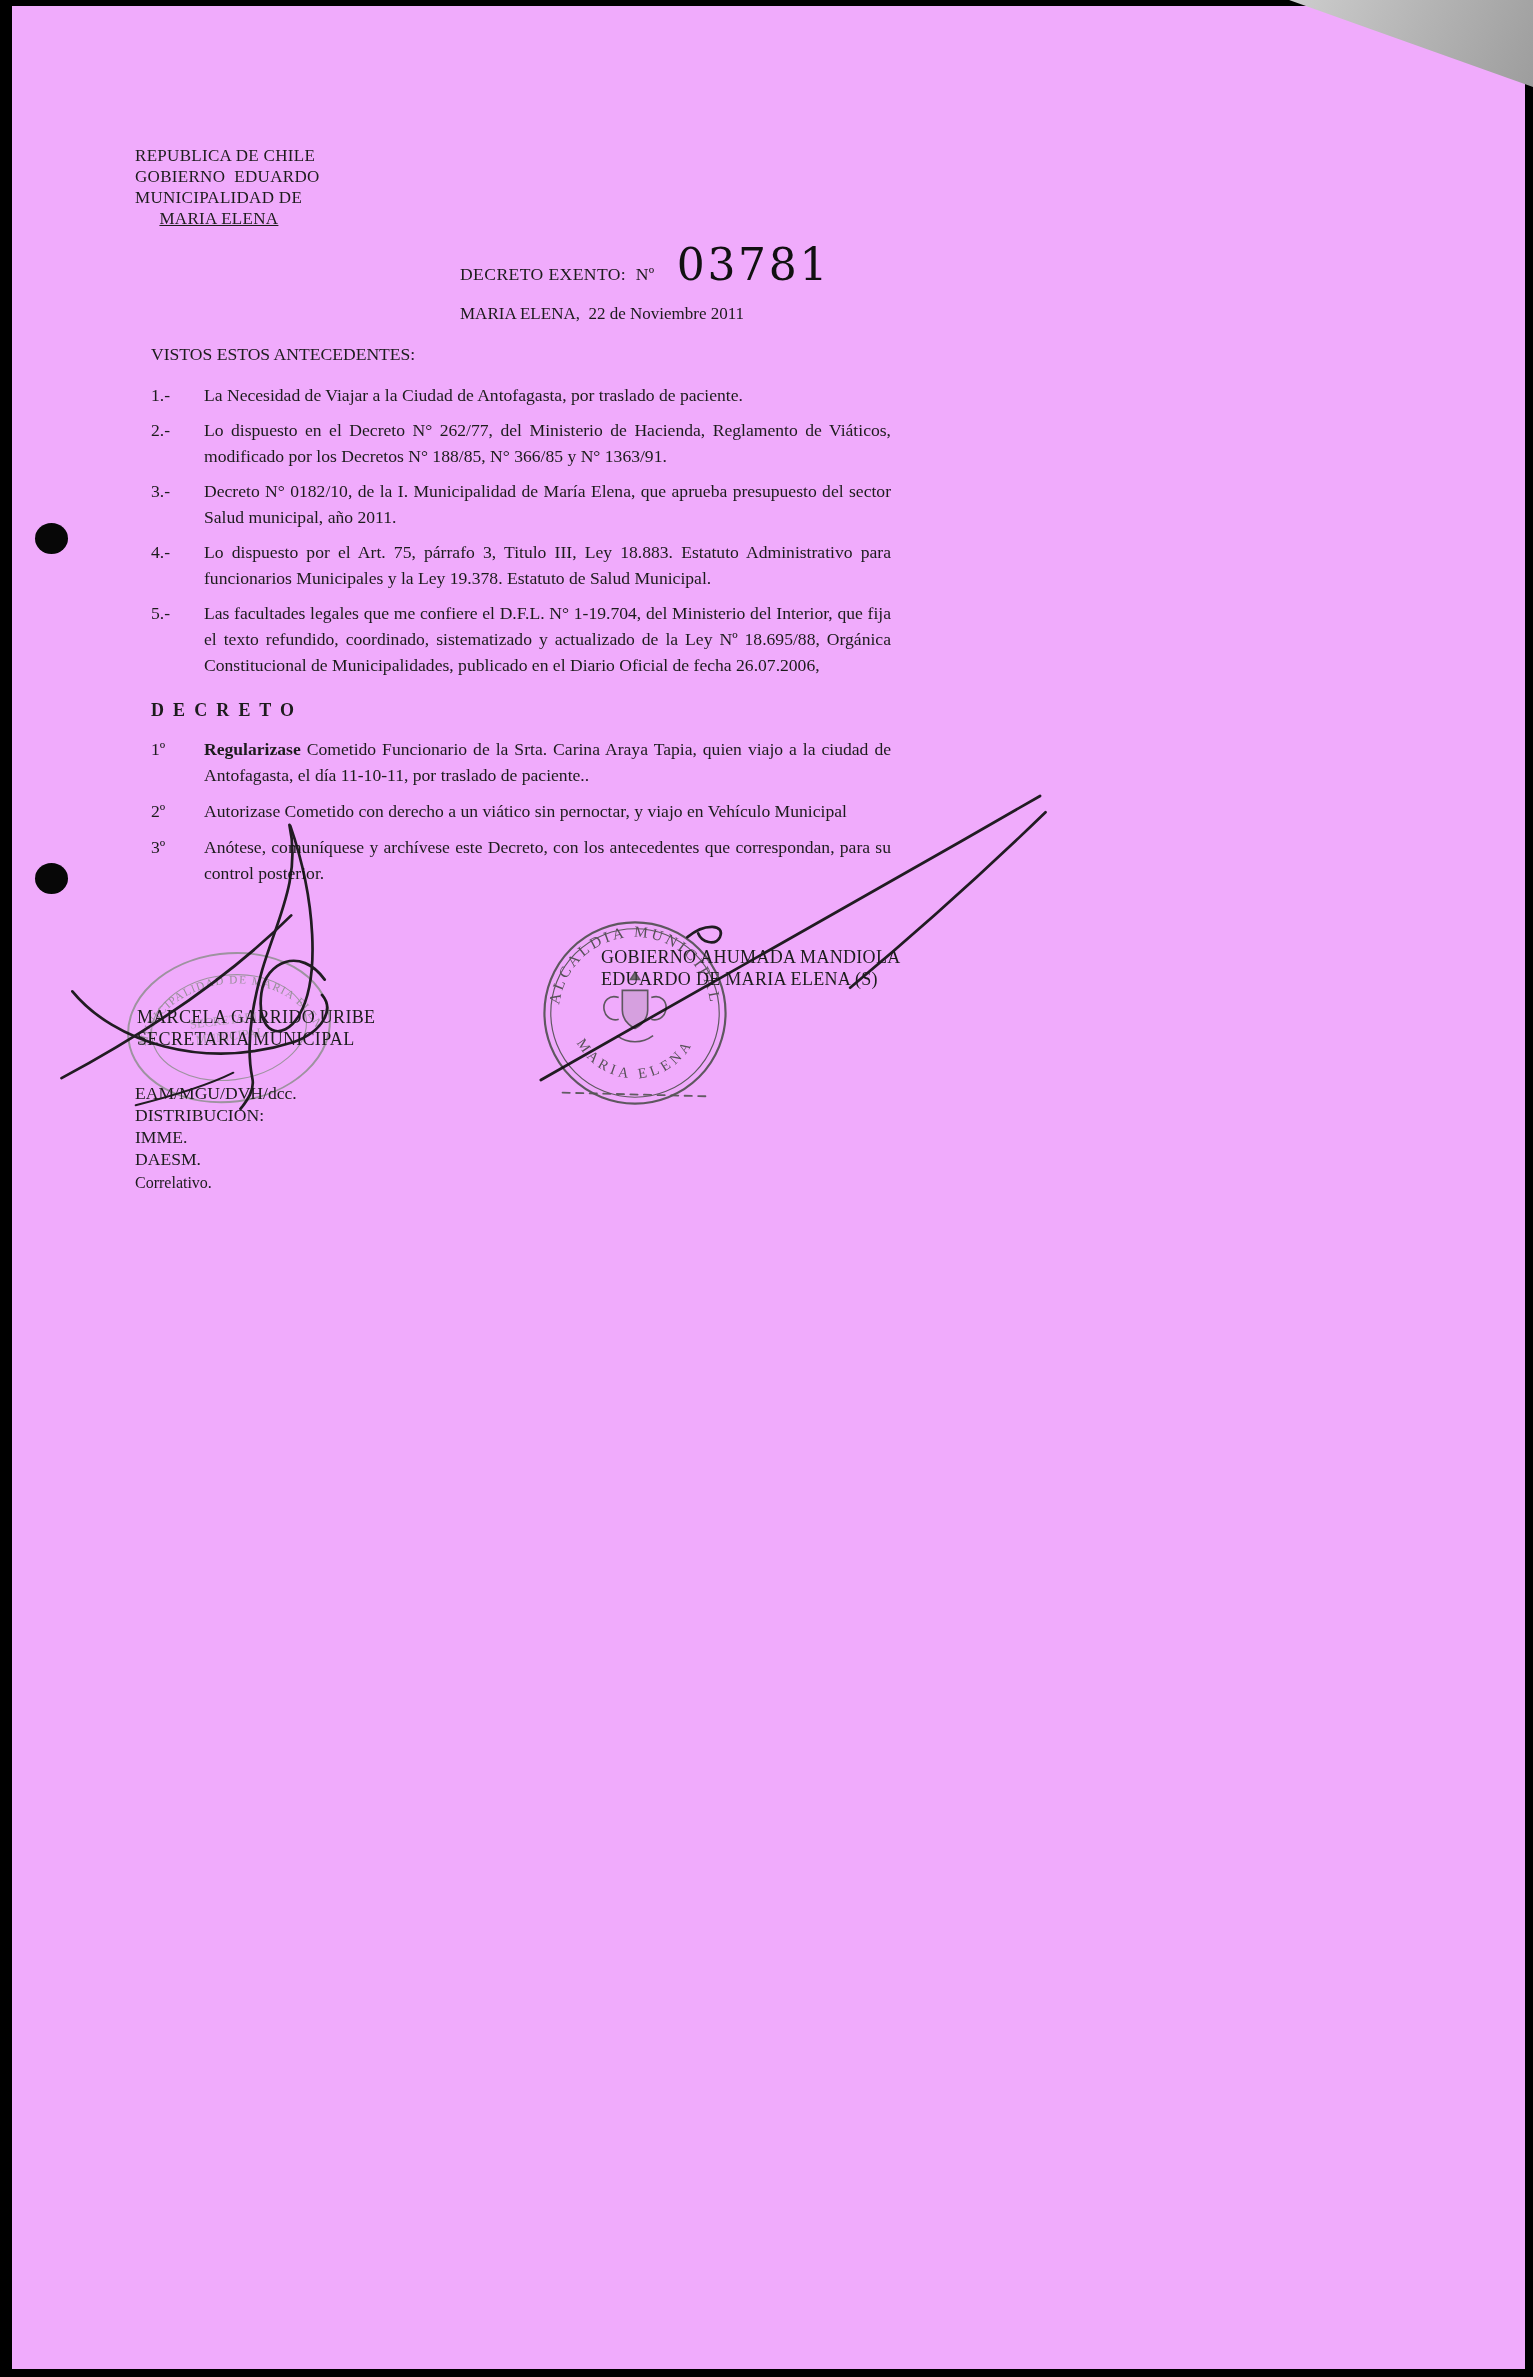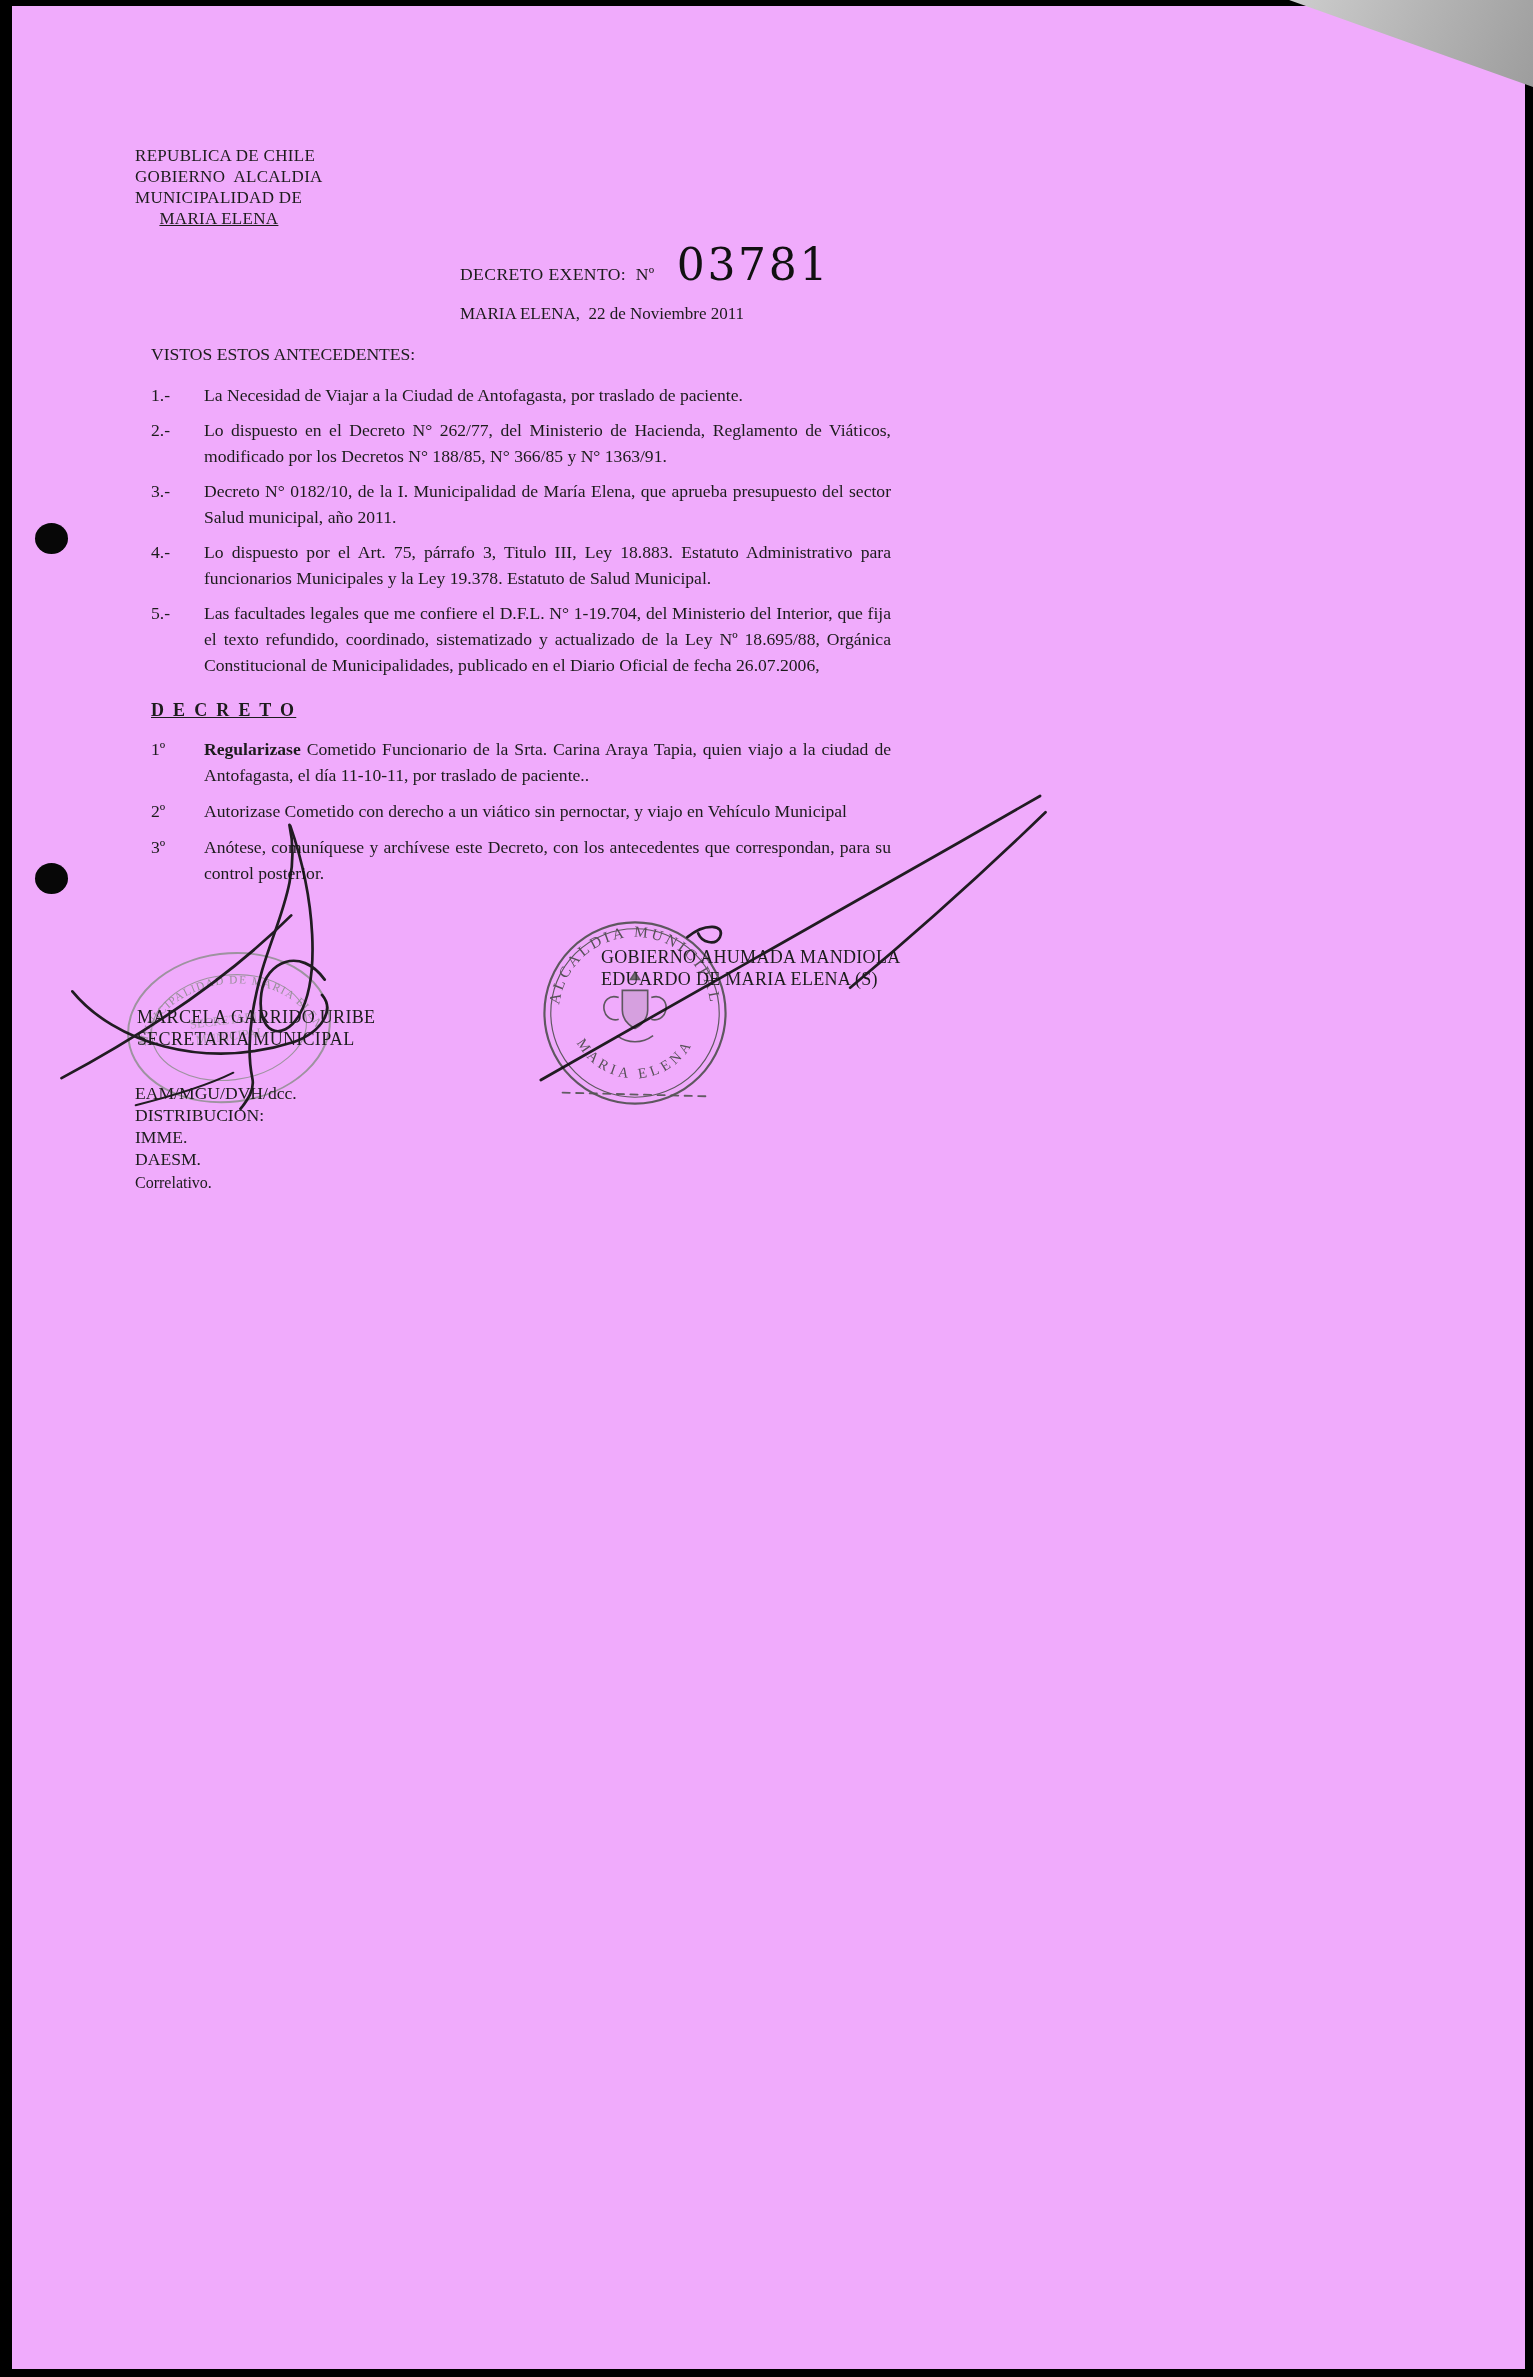--- a/index.html
+++ b/index.html
@@ -30,21 +30,21 @@
   .decree-row{position:absolute;left:460px;top:239px;display:flex;align-items:baseline;gap:22px;}
   .decree-label{font-size:17.6px;white-space:pre;letter-spacing:0.4px;}
   .decree-number{font-family:"DejaVu Serif",serif;font-size:44px;letter-spacing:2.7px;color:#111;}
   .dateline{position:absolute;left:460px;top:304px;font-size:17px;white-space:pre;}
 
   
   .bodycol{position:absolute;left:151px;top:341px;width:740px;font-size:17.6px;line-height:26px;}
   .vistos{margin-bottom:15.4px;}
   .item{position:relative;padding-left:53px;text-align:justify;margin-bottom:9px;}
   .item .num{position:absolute;left:0;top:0;}
-  .decreto-h{font-weight:bold;letter-spacing:2.3px;margin:19px 0 12.7px 0;font-size:18px;text-decoration:underline;}
+  .decreto-h{font-weight:bold;letter-spacing:2.3px;margin:19px 0 12.7px 0;font-size:18px;}
   .res{margin-bottom:10px;}
   .b{font-weight:bold;}
 
   
   .sig-left{position:absolute;left:137px;top:1006px;font-size:18px;line-height:22px;letter-spacing:0.3px;}
   .sig-right{position:absolute;left:601px;top:946px;font-size:18px;line-height:22px;letter-spacing:0.3px;}
   .stamp{position:absolute;}
   .stamp-left{left:107px;top:937px;width:244px;height:183px;opacity:.85;}
   .stamp-right{left:539px;top:916px;width:192px;height:194px;opacity:.9;}
   .strokes{position:absolute;left:0;top:0;width:1533px;height:2377px;pointer-events:none;}
@@ -62,21 +62,21 @@
   <div class="edge-top"></div>
   <div class="edge-left"></div>
   <div class="edge-right"></div>
   <div class="edge-bottom"></div>
   <div class="corner-shadow"></div>
   <div class="punch p1"></div>
   <div class="punch p2"></div>
 
   <div class="header">
     <div>REPUBLICA DE CHILE</div>
-    <div>GOBIERNO  ALCALDIA</div>
+    <div>GOBIERNO  EDUARDO</div>
     <div>MUNICIPALIDAD DE</div>
     <div class="org">MARIA ELENA</div>
   </div>
 
   <div class="decree-row">
     <span class="decree-label">DECRETO EXENTO:  Nº</span>
     <span class="decree-number">03781</span>
   </div>
   <div class="dateline">MARIA ELENA,  22 de Noviembre 2011</div>
 

